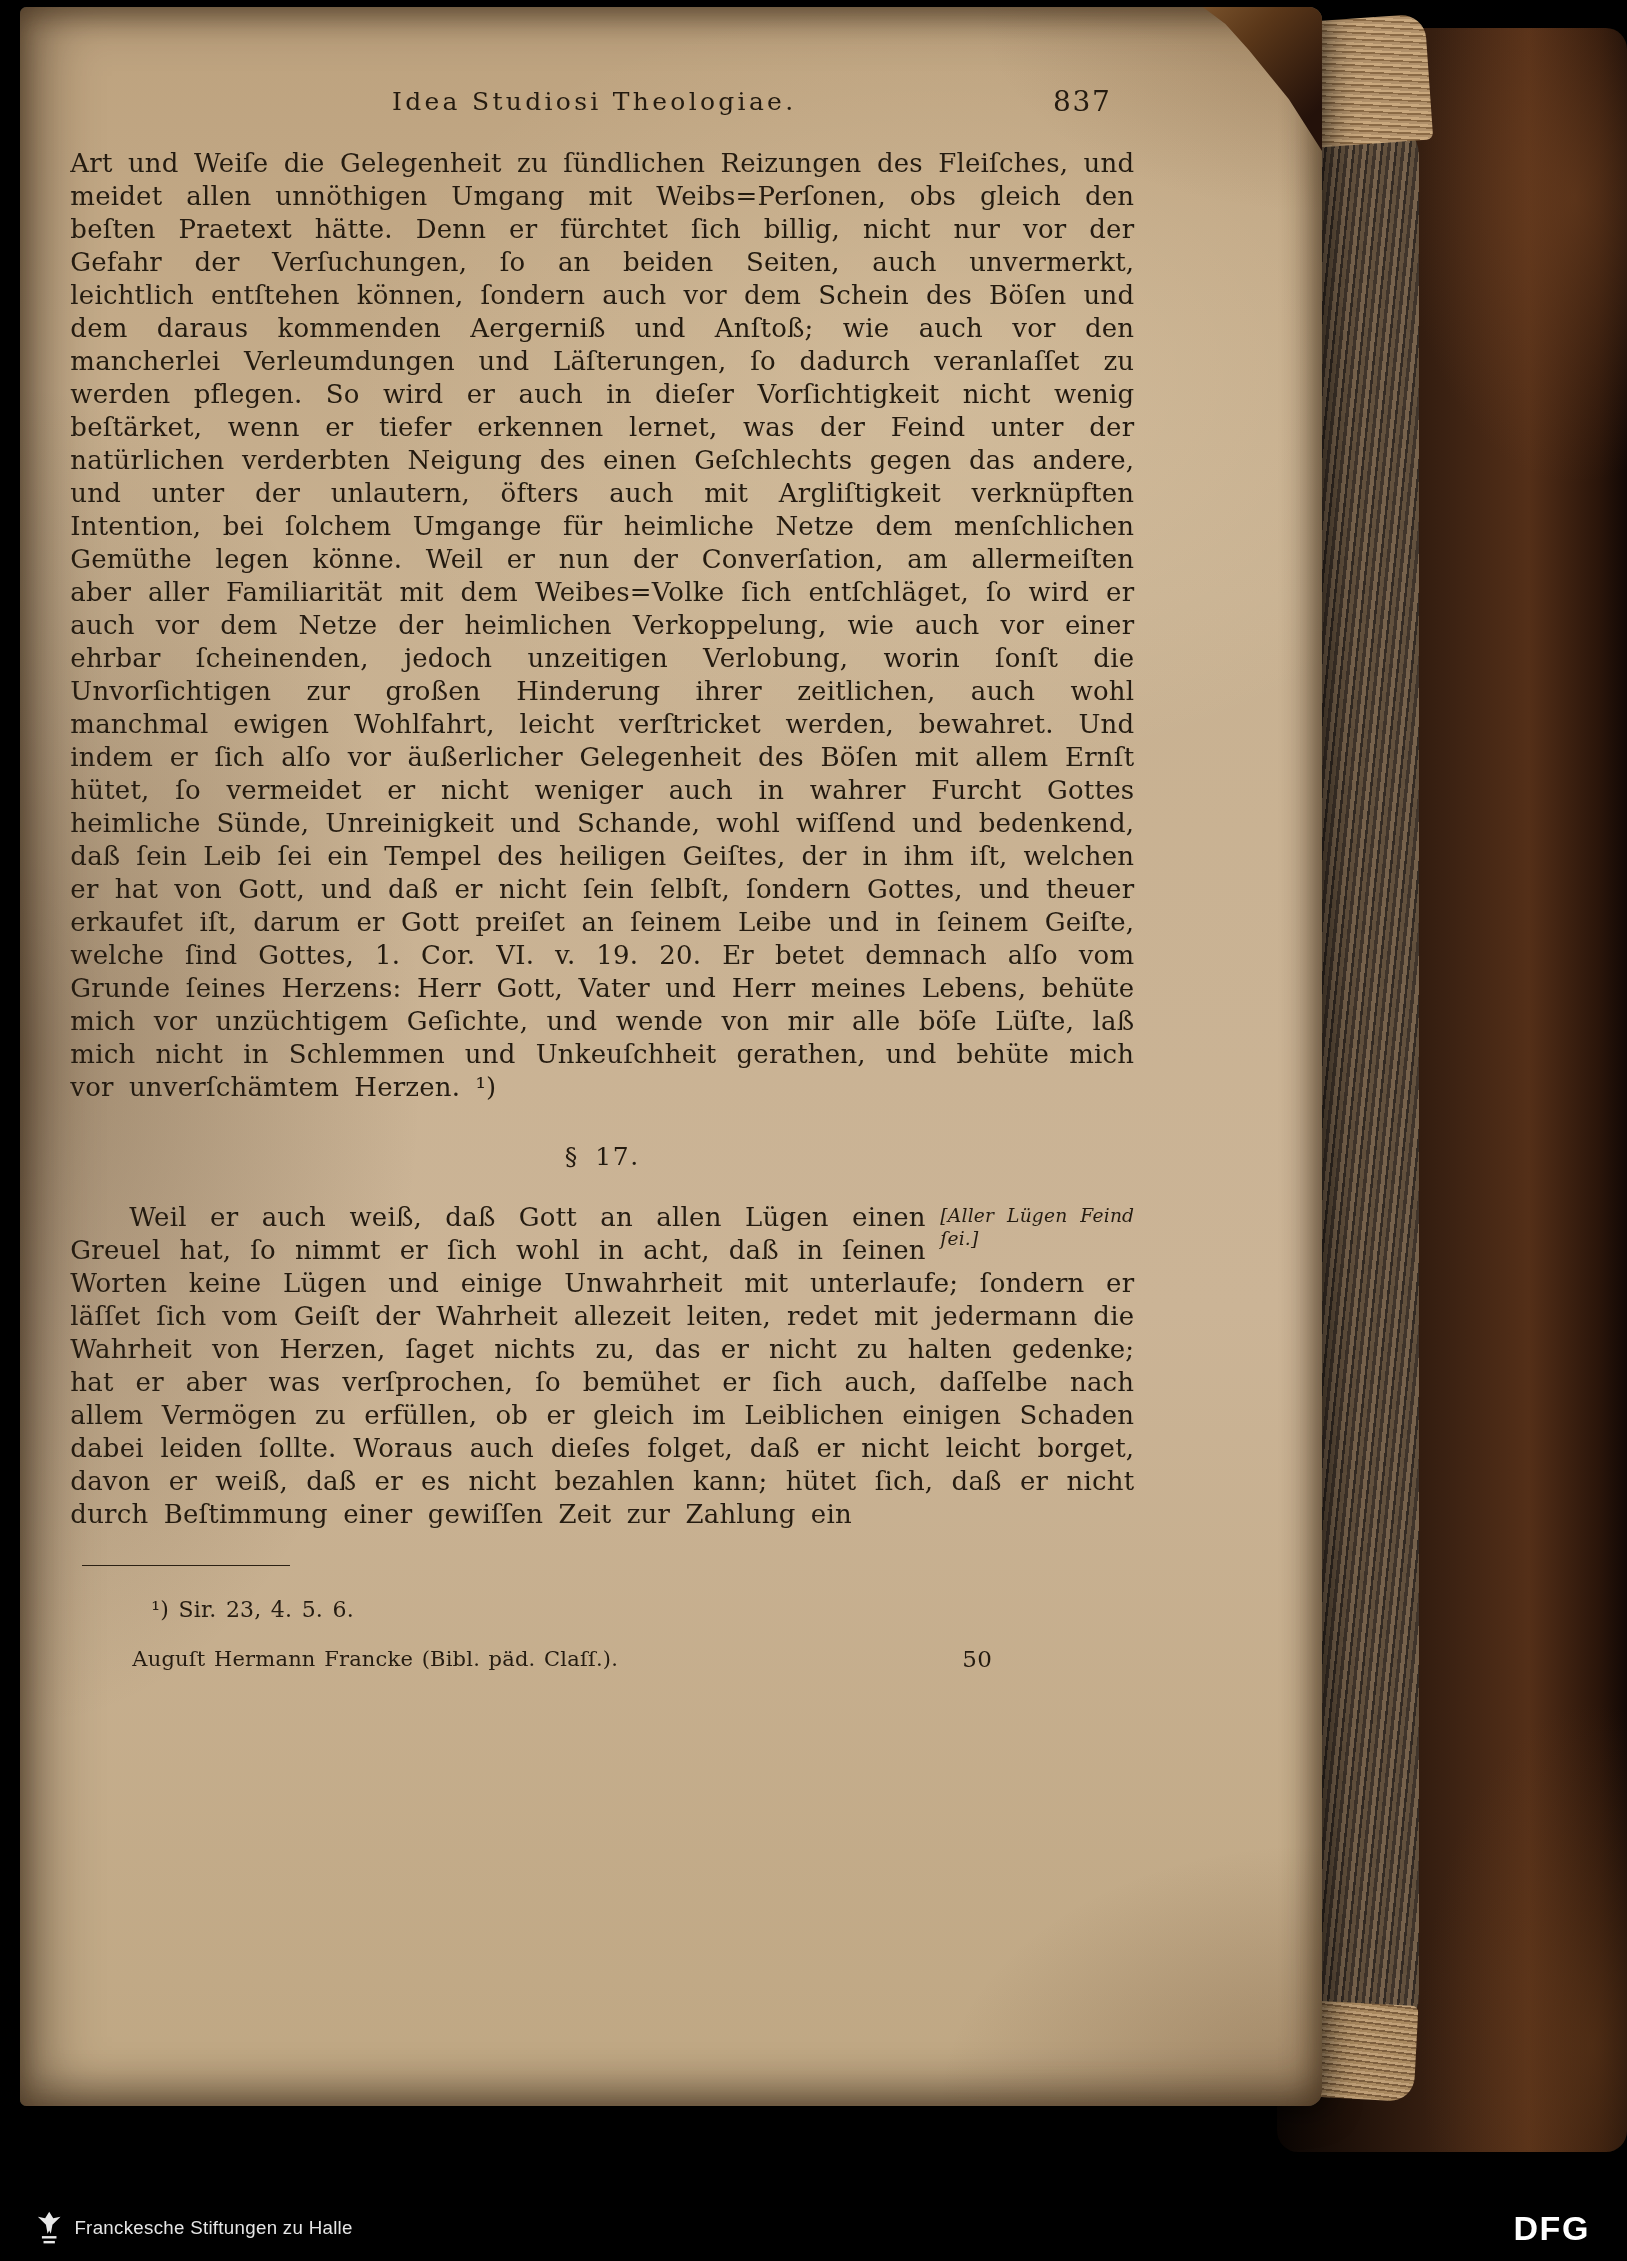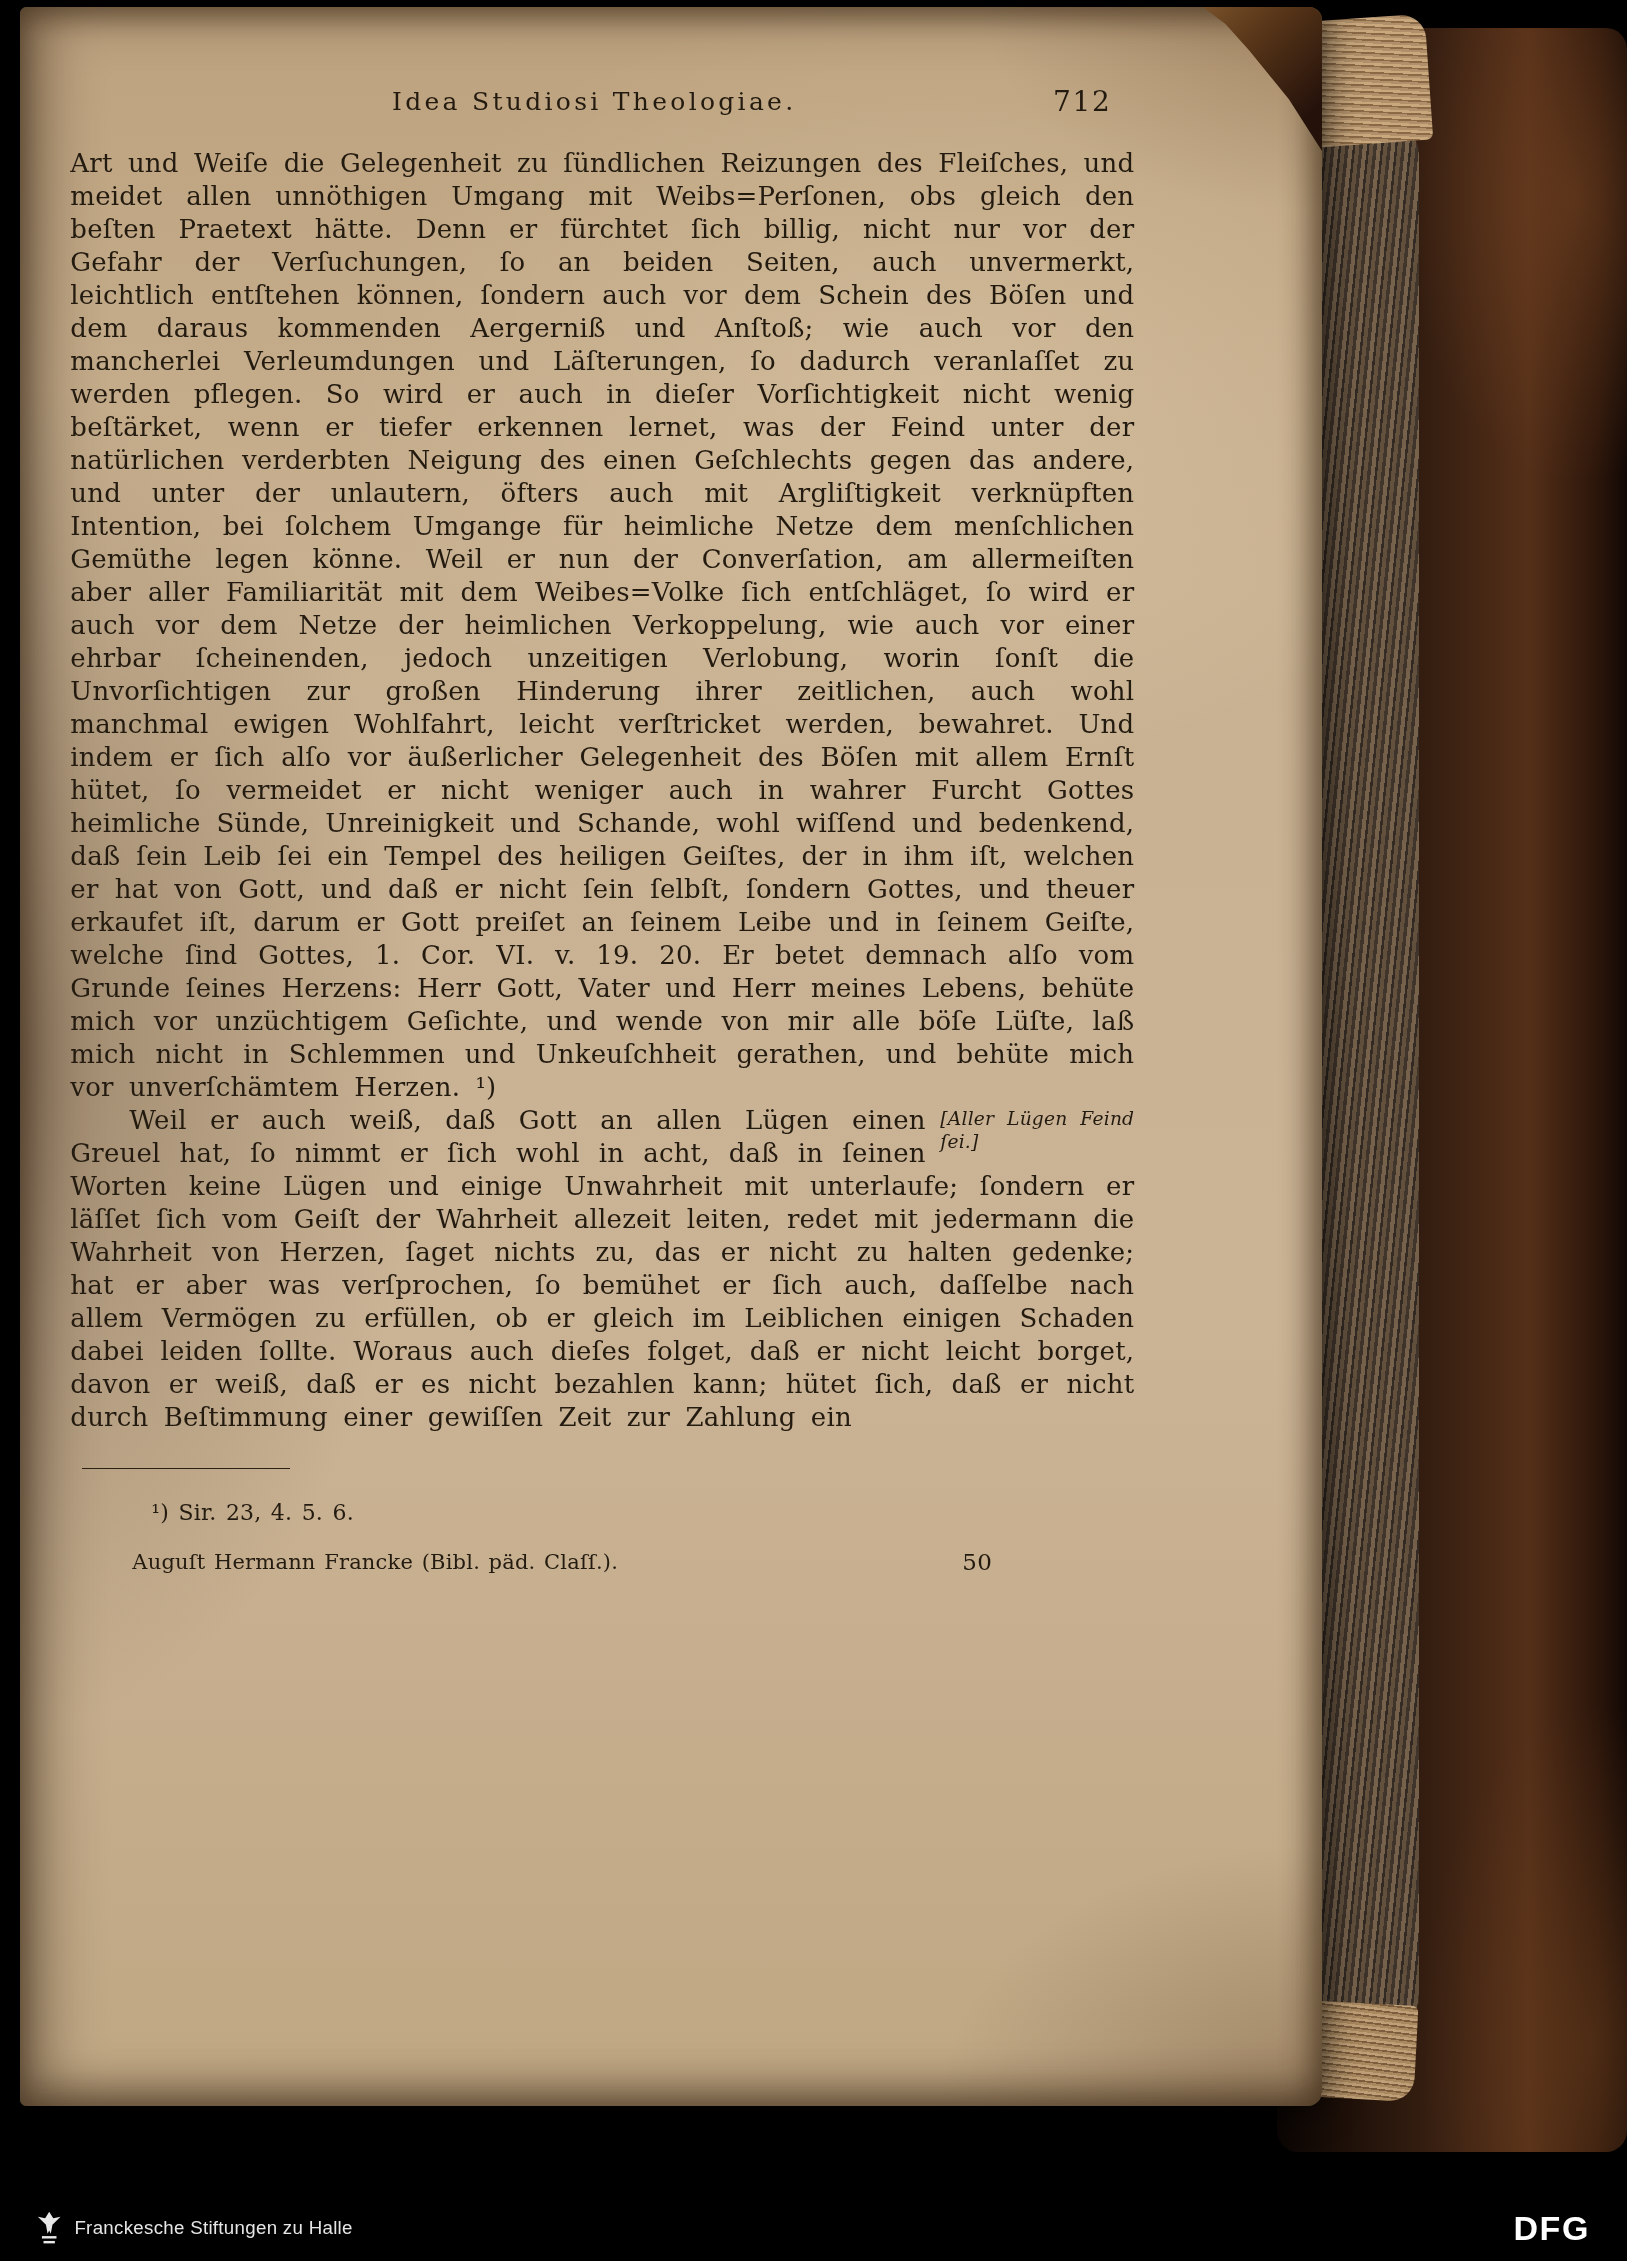--- a/index.html
+++ b/index.html
@@ -135,26 +135,27 @@
   <div class="leather-cover"></div>
   <div class="fore-edge-marble"></div>
   <div class="page-stack-top"></div>
   <div class="page-stack-bottom"></div>
 
   <div class="book-page">
     <div class="torn-corner"></div>
 
     <div class="running-head">
       <span class="running-title">Idea Studiosi Theologiae.</span>
-      <span class="page-number">712</span>
+      <span class="page-number">837</span>
     </div>
 
     <div class="text-column">
       <p class="para">Art und Weiſe die Gelegenheit zu ſündlichen Reizungen des Fleiſches, und meidet allen unnöthigen Umgang mit Weibs=Perſonen, obs gleich den beſten Praetext hätte. Denn er fürchtet ſich billig, nicht nur vor der Gefahr der Verſuchungen, ſo an beiden Seiten, auch unvermerkt, leichtlich entſtehen können, ſondern auch vor dem Schein des Böſen und dem daraus kommenden Aergerniß und Anſtoß; wie auch vor den mancherlei Verleumdungen und Läſterungen, ſo dadurch veranlaſſet zu werden pflegen. So wird er auch in dieſer Vorſichtigkeit nicht wenig beſtärket, wenn er tiefer erkennen lernet, was der Feind unter der natürlichen verderbten Neigung des einen Geſchlechts gegen das andere, und unter der unlautern, öfters auch mit Argliſtigkeit verknüpften Intention, bei ſolchem Umgange für heimliche Netze dem menſchlichen Gemüthe legen könne. Weil er nun der Converſation, am allermeiſten aber aller Familiarität mit dem Weibes=Volke ſich entſchläget, ſo wird er auch vor dem Netze der heimlichen Verkoppelung, wie auch vor einer ehrbar ſcheinenden, jedoch unzeitigen Verlobung, worin ſonſt die Unvorſichtigen zur großen Hinderung ihrer zeitlichen, auch wohl manchmal ewigen Wohlfahrt, leicht verſtricket werden, bewahret. Und indem er ſich alſo vor äußerlicher Gelegenheit des Böſen mit allem Ernſt hütet, ſo vermeidet er nicht weniger auch in wahrer Furcht Gottes heimliche Sünde, Unreinigkeit und Schande, wohl wiſſend und bedenkend, daß ſein Leib ſei ein Tempel des heiligen Geiſtes, der in ihm iſt, welchen er hat von Gott, und daß er nicht ſein ſelbſt, ſondern Gottes, und theuer erkaufet iſt, darum er Gott preiſet an ſeinem Leibe und in ſeinem Geiſte, welche ſind Gottes, 1. Cor. VI. v. 19. 20. Er betet demnach alſo vom Grunde ſeines Herzens: Herr Gott, Vater und Herr meines Lebens, behüte mich vor unzüchtigem Geſichte, und wende von mir alle böſe Lüſte, laß mich nicht in Schlemmen und Unkeuſchheit gerathen, und behüte mich vor unverſchämtem Herzen. ¹)</p>
 
+      <div class="section-heading">§ 17.</div>
 
       <div>
         <span class="margin-note">[Aller Lügen Feind ſei.]</span>
         <p class="para indent">Weil er auch weiß, daß Gott an allen Lügen einen Greuel hat, ſo nimmt er ſich wohl in acht, daß in ſeinen Worten keine Lügen und einige Unwahrheit mit unterlaufe; ſondern er läſſet ſich vom Geiſt der Wahrheit allezeit leiten, redet mit jedermann die Wahrheit von Herzen, ſaget nichts zu, das er nicht zu halten gedenke; hat er aber was verſprochen, ſo bemühet er ſich auch, daſſelbe nach allem Vermögen zu erfüllen, ob er gleich im Leiblichen einigen Schaden dabei leiden ſollte. Woraus auch dieſes folget, daß er nicht leicht borget, davon er weiß, daß er es nicht bezahlen kann; hütet ſich, daß er nicht durch Beſtimmung einer gewiſſen Zeit zur Zahlung ein</p>
       </div>
 
       <div class="footnote-rule"></div>
       <p class="footnote">¹) Sir. 23, 4. 5. 6.</p>
 
       <div class="footer-line">

